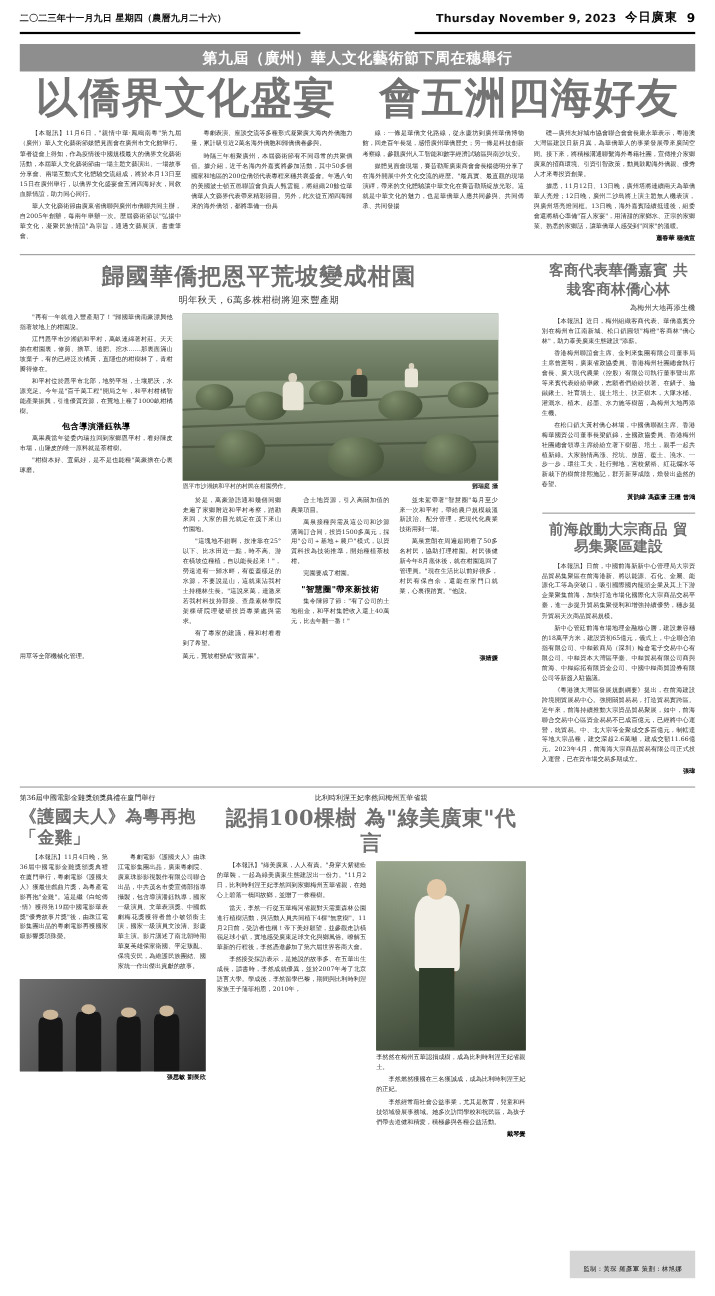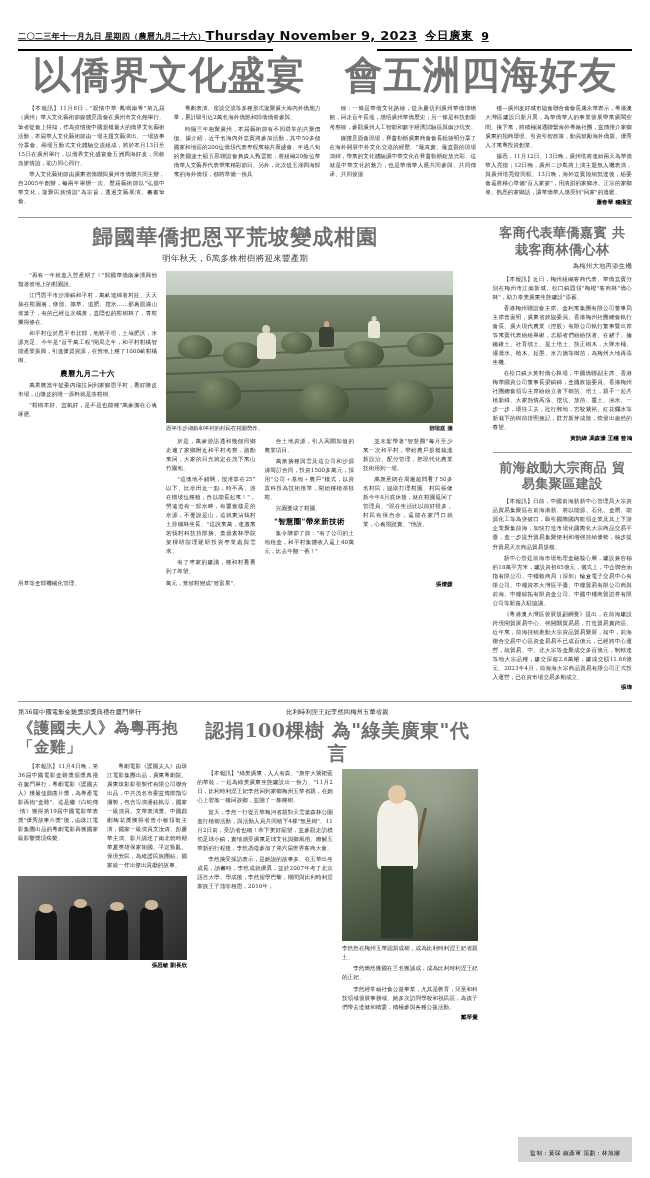--- a/index.html
+++ b/index.html
@@ -7,27 +7,27 @@
   body {
     width:650px; height:1178px;
     background:#ffffff;
     font-family:"DejaVu Serif", serif;
     color:#1a1a1a;
     overflow:hidden;
   }
   .page { position:relative; width:650px; height:1178px; padding:0 18px; }
 
   
-  .masthead { display:flex; align-items:flex-end; padding-top:28px;text-decoration:underline; }
+  .masthead { display:flex; align-items:flex-end; justify-content:space-between; padding-top:8px; }
   .md-left { font-family:"DejaVu Sans", sans-serif; font-size:8.2px; font-weight:bold; letter-spacing:.2px; color:#111; padding-bottom:4px; white-space:nowrap; }
   .md-center { text-align:center; padding-bottom:1px; }
   .md-title { font-family:"DejaVu Serif", serif; font-weight:bold; font-size:17px; letter-spacing:5px; color:#000; line-height:1; }
   .md-sub { font-family:"DejaVu Serif", serif; font-size:5.4px; font-weight:bold; letter-spacing:.35px; color:#000; margin-top:2px; }
   .md-right { display:flex; align-items:flex-end; gap:8px; padding-bottom:3px; }
-  .md-eng { font-family:"DejaVu Sans", sans-serif; font-size:13px; font-weight:bold; color:#111; letter-spacing:.2px; white-space:nowrap; }
+  .md-eng { font-family:"DejaVu Sans", sans-serif; font-size:10px; font-weight:bold; color:#111; letter-spacing:.2px; white-space:nowrap; }
   .md-region { font-family:"DejaVu Sans", sans-serif; font-size:11px; font-weight:bold; color:#000; letter-spacing:1px; white-space:nowrap; }
   .md-page { font-family:"DejaVu Sans", sans-serif; font-size:11px; font-weight:bold; color:#000; }
 
   .rule-wrap { display:flex; align-items:center; gap:4px; margin-top:3px; }
   .rule { height:2.4px; background:#000; flex:1; }
   .rule-gap { width:96px; }
 
   
   .kicker-bar { margin-top:9px; background:#8e8e8e; height:25px; display:flex; align-items:center; justify-content:center; }
   .kicker-bar span { color:#fff; font-family:"DejaVu Sans", sans-serif; font-weight:bold; font-size:13.5px; letter-spacing:.6px; }
@@ -128,20 +128,23 @@
       <div class="md-region">今日廣東</div>
       <div class="md-page">9</div>
     </div>
   </div>
   <div class="rule-wrap">
     <div class="rule"></div>
     <div class="rule-gap"></div>
     <div class="rule"></div>
   </div>
 
+  <div class="kicker-bar">
+    <span>第九屆（廣州）華人文化藝術節下周在穗舉行</span>
+  </div>
   <div class="lead-title">以僑界文化盛宴　會五洲四海好友</div>
 
   <div class="cols lead-body">
     <div class="col">
       <p class="body">【本報訊】11月6日，"親情中華·鳳鳴南粵"第九屆（廣州）華人文化藝術節媒體見面會在廣州市文化館舉行。筆者從會上得知，作為疫情後中國規模最大的僑界文化藝術活動，本屆華人文化藝術節由一場主題文藝演出、一場故事分享會、兩場互動式文化體驗交流組成，將於本月13日至15日在廣州舉行，以僑界文化盛宴會五洲四海好友，同敘血脈情誼，助力同心同行。</p>
       <p class="body">華人文化藝術節由廣東省僑聯與廣州市僑聯共同主辦，自2005年創辦，每兩年舉辦一次。歷屆藝術節以"弘揚中華文化，凝聚民族情誼"為宗旨，通過文藝展演、書畫筆會、</p>
     </div>
     <div class="col">
       <p class="body">粵劇表演、座談交流等多種形式凝聚廣大海內外僑胞力量，累計吸引近2萬名海外僑胞和歸僑僑眷參與。</p>
       <p class="body">時隔三年相聚廣州，本屆藝術節有不同尋常的共聚價值。據介紹，近千名海內外嘉賓將參加活動，其中50多個國家和地區的200位僑領代表專程來穗共襄盛會。年過八旬的美國波士頓五邑聯誼會負責人甄雲龍，將組織20餘位華僑華人文藝界代表帶來精彩節目。另外，此次從五湖四海歸來的海外僑領，都將準備一份具</p>
@@ -166,21 +169,21 @@
         <div class="hl-big">歸國華僑把恩平荒坡變成柑園</div>
         <div class="hl-sub">明年秋天，6萬多株柑樹將迎來豐產期</div>
       </div>
 
       <div class="sec2-cols">
 
         <div class="col">
           <p class="body">"再有一年就進入豐產期了！"歸國華僑南豪漂興他指著坡地上的柑園說。</p>
           <p class="body">江門恩平市沙湖鎮和平村，萬畝連綿著村莊。天天抽在柑園裏，修剪、擔草、追肥、挖水……那裏面滿山坡葉子，有的已經泛次橘黃，直隱也的柑樹林了，青柑瓣得修在。</p>
           <p class="body">和平村位於恩平市北部，地勢平坦，土壤肥沃，水源充足。今年是"百千萬工程"開局之年，和平村柑橘智能產業振興，引進優質資源，在荒地上種了1000畝柑橘樹。</p>
-          <div class="subhead">農曆九月二十六</div>
+          <div class="subhead">包含導演潘鈺執導</div>
           <p class="body">萬果農當年從委內瑞拉回到家鄉恩平村，看好陳皮市場，山隆皮的唯一原料就是茶柑樹。</p>
           <p class="body">"柑樹本好、宜氣好，是不是也能種"萬豪擔在心裏琢磨。</p>
         </div>
 
         <div class="col" style="flex:2.06">
           <div class="photo" style="height:152px">
             <div class="sky"></div>
             <div class="hill"></div>
             <div class="field"></div>
             <div class="rowline" style="top:52%;transform:rotate(-3deg)"></div>

